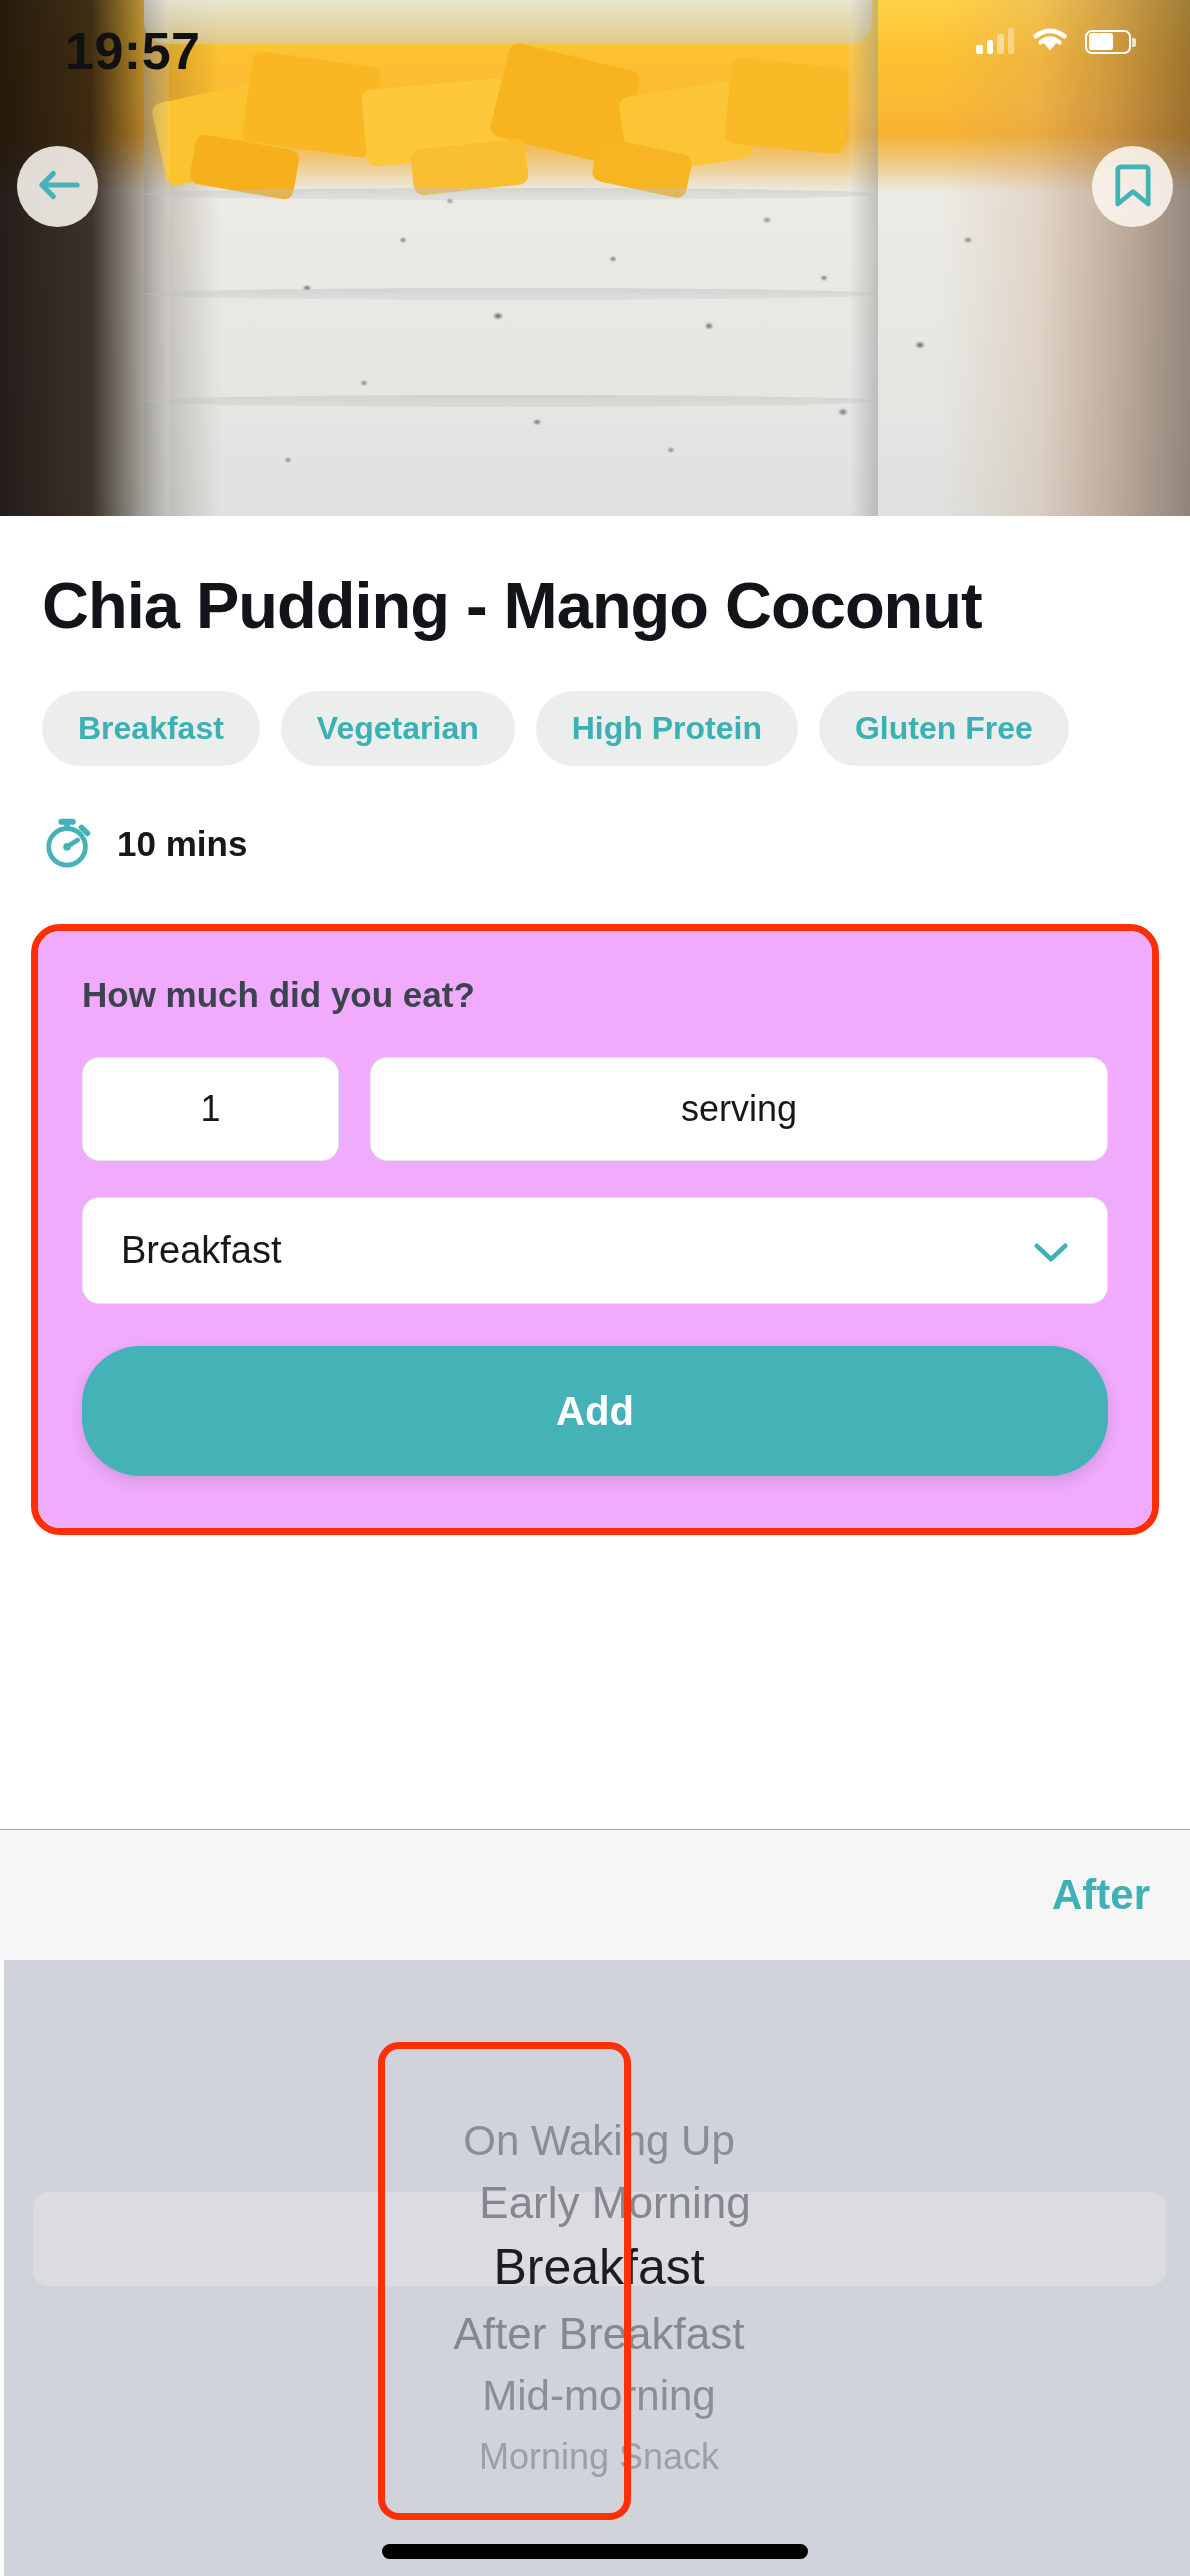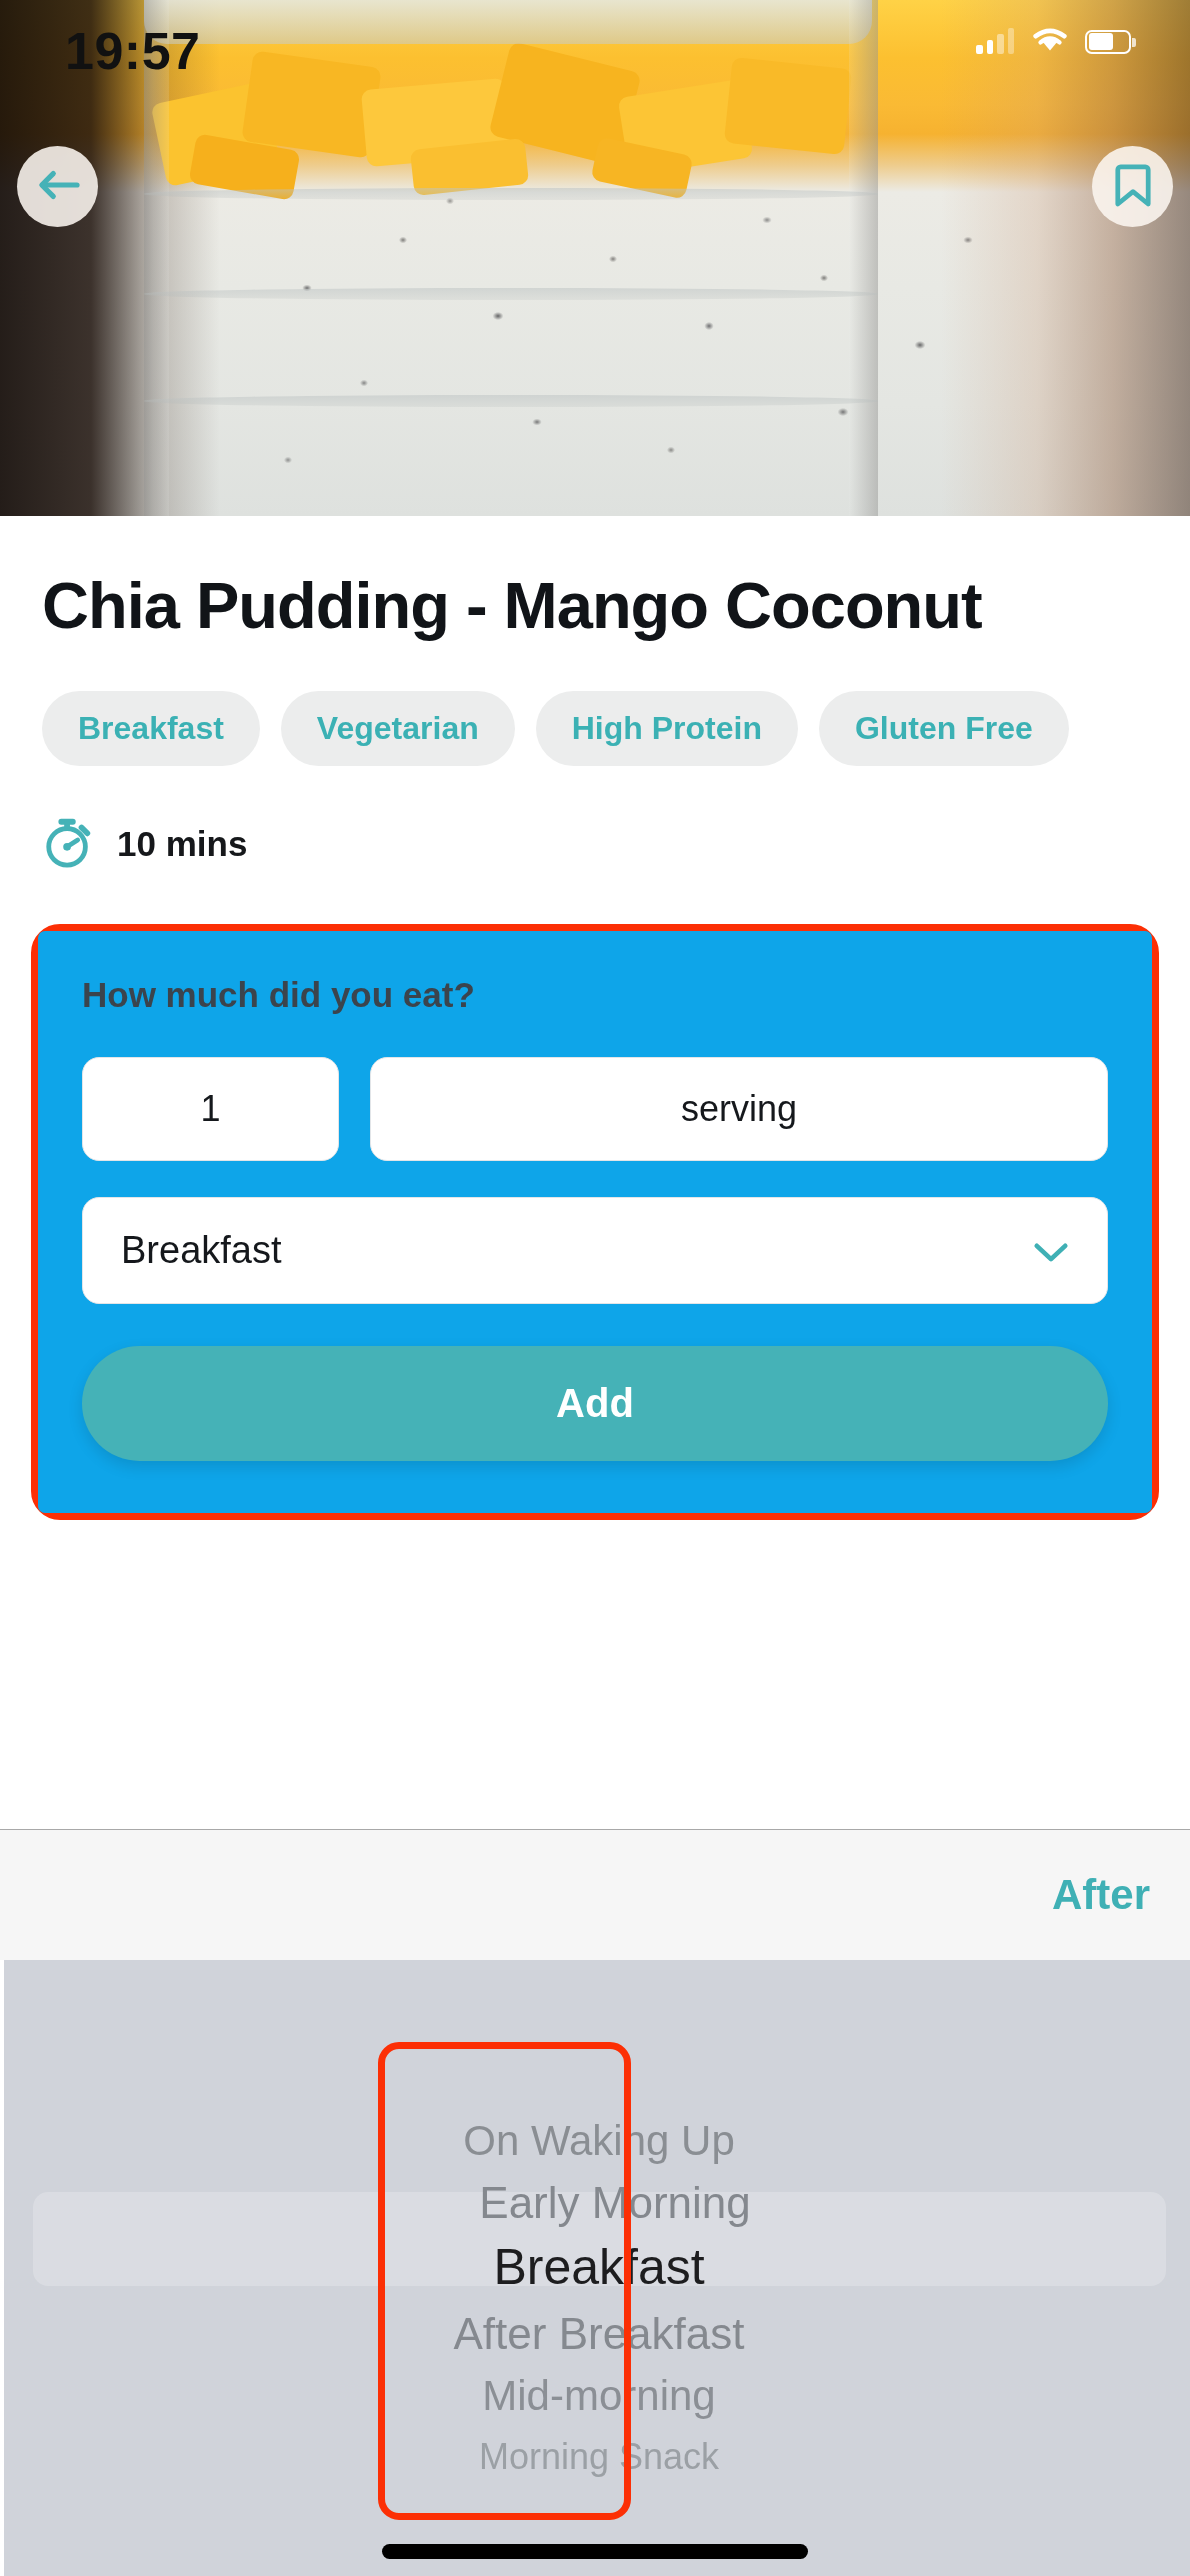--- a/index.html
+++ b/index.html
@@ -227,22 +227,22 @@
 
   
   .log-wrap {
     position: relative;
     margin: 50px 31px 0 31px;
     border: 7.7px solid #fc2f05;
     border-radius: 29px;
     padding: 0;
   }
   .log-card {
-    background: #0ea5e9;
-    border-radius: 7px;
+    background: #f0abfc;
+    border-radius: 22px;
     padding: 44px 44px 52px 44px;
   }
   .log-question {
     font-size: 35px;
     font-weight: 600;
     color: #3b444d;
     margin: 0 0 42px 0;
   }
   .qty-row {
     display: flex;
@@ -269,21 +269,21 @@
     font-size: 38px;
   }
   .chev {
     color: #3fb0b5;
     font-size: 38px;
     line-height: 1;
   }
   .add-btn {
     margin-top: 42px;
     width: 100%;
-    height: 115px;
+    height: 130px;
     border: none;
     border-radius: 58px;
     background: #45b2b7;
     color: #ffffff;
     font-size: 40px;
     font-weight: 700;
     font-family: "Liberation Sans", sans-serif;
     cursor: pointer;
     box-shadow: 0 5.8px 15.3px rgba(0,0,0,0.12);
   }

